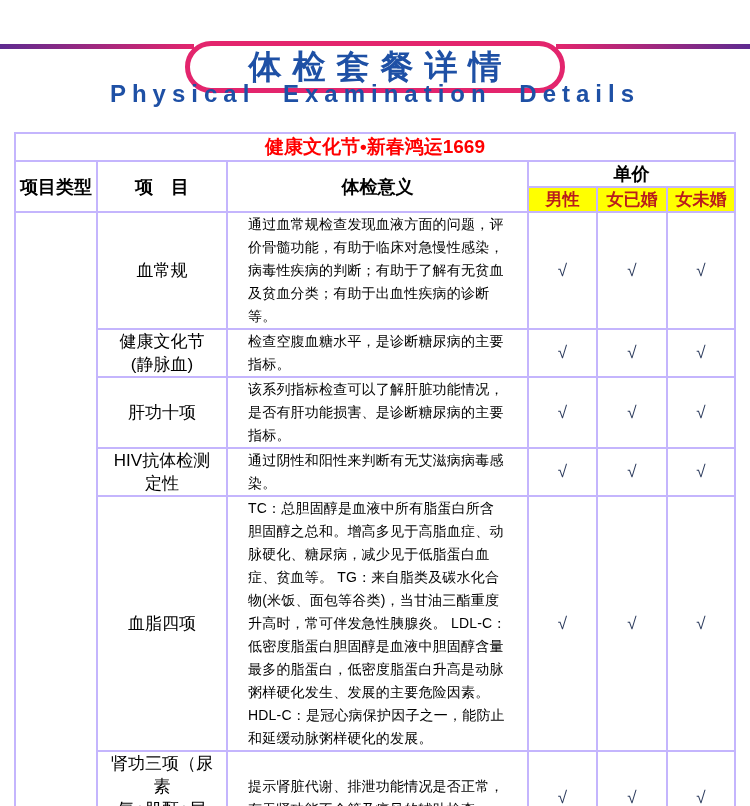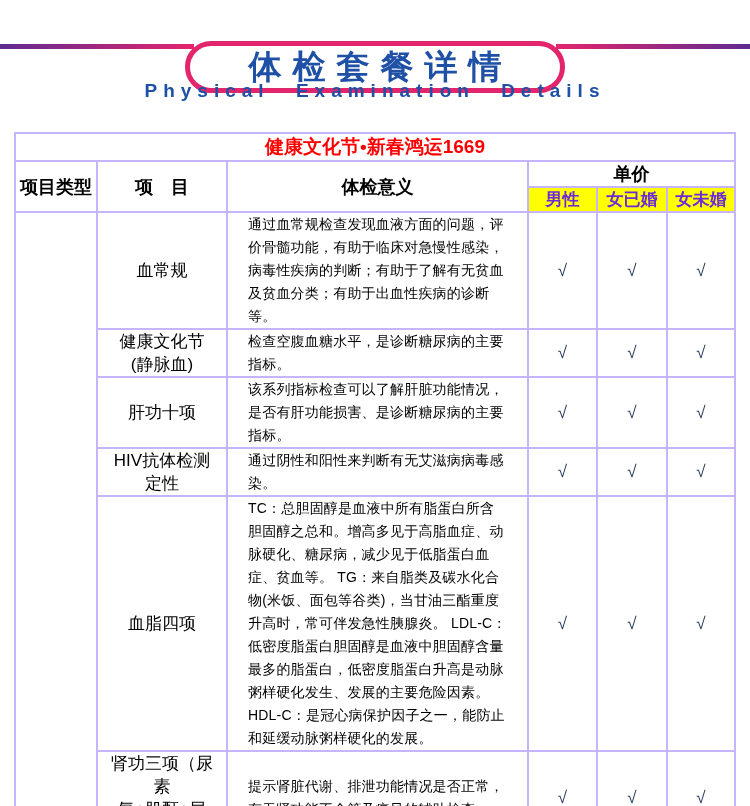--- a/index.html
+++ b/index.html
@@ -28,21 +28,21 @@
   .hero-title {
     color: #1e50a5;
     font-size: 33px; font-weight: bold;
     letter-spacing: 11px; padding-left: 11px;
     white-space: nowrap;
   }
   .hero-subtitle {
     position: absolute; top: 80px; left: 0; width: 100%;
     text-align: center;
     color: #1e50a5;
-    font-size: 19px; font-weight: bold;
+    font-size: 24px; font-weight: bold;
     letter-spacing: 6px; word-spacing: 15px;
     white-space: nowrap;
   }
 
   
   .sheet { margin: 20px 0 0 14px; }
   table.exam {
     border-collapse: collapse;
     table-layout: fixed;
     width: 722px;
@@ -61,21 +61,21 @@
     font-size: 19px;
   }
   .hdr-row1 { height: 25px; }
   .hdr-row2 { height: 24px; }
   th.col-hdr {
     font-size: 18px; font-weight: bold; color: #000;
     text-align: center; background: #ffffff;
   }
   th.price-sub {
     background: #ffff00;
-    color: #6d28d9;
+    color: #b91c1c;
     font-size: 17px; font-weight: bold;
     text-align: center;
   }
 
   tbody td.item-cell {
     text-align: center;
     font-size: 17px;
     line-height: 23px;
     white-space: pre-line;
     padding: 0 11px;

